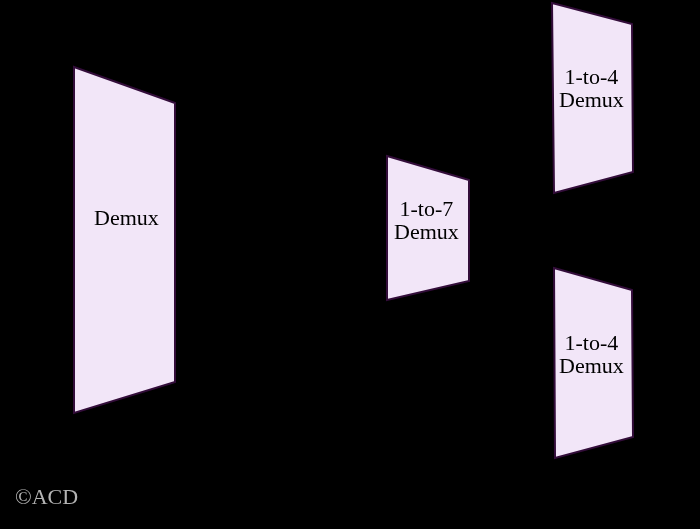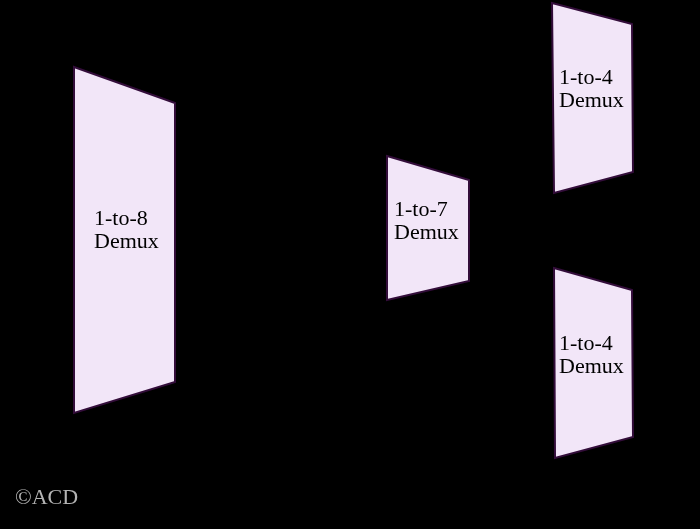--- a/index.html
+++ b/index.html
@@ -28,21 +28,21 @@
   .stage svg polygon {
     fill: var(--block-fill);
     stroke: var(--block-stroke);
     stroke-width: 2;
   }
   .block-label {
     position: absolute;
     color: var(--label-color);
     font-size: 22px;
     line-height: 23px;
-    text-align: left;
+    text-align: center;
     white-space: nowrap;
   }
   .copyright {
     position: absolute;
     left: 15px;
     top: 486px;
     color: var(--copyright-color);
     font-size: 22px;
     line-height: 22px;
   }
@@ -53,21 +53,20 @@
 <div class="stage">
 
   <svg width="700" height="529" viewBox="0 0 700 529">
     <polygon points="74,67 175,103 175,382 74,413"></polygon>
     <polygon points="387,156 469,180 469,281 387,300"></polygon>
     <polygon points="552,3 632,24 633,172 554,193"></polygon>
     <polygon points="554,268 632,290 633,437 555,458"></polygon>
   </svg>
 
   <div class="block-label" style="left:94px; top:206px;">
-    <div>1-to-8</div>
     <div>Demux</div>
   </div>
 
   <div class="block-label" style="left:394px; top:197px;">
     <div>1-to-7</div>
     <div>Demux</div>
   </div>
 
   <div class="block-label" style="left:559px; top:65px;">
     <div>1-to-4</div>

